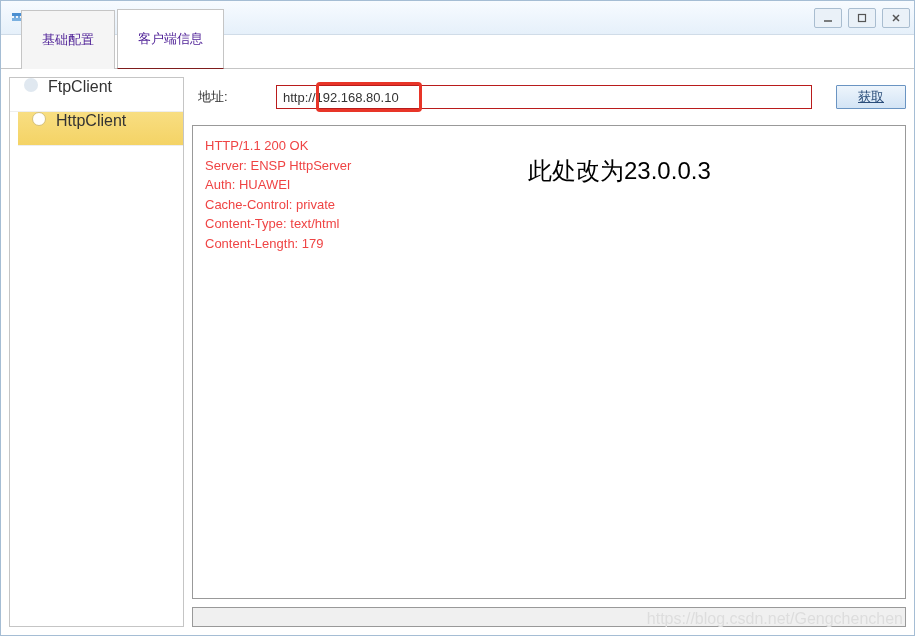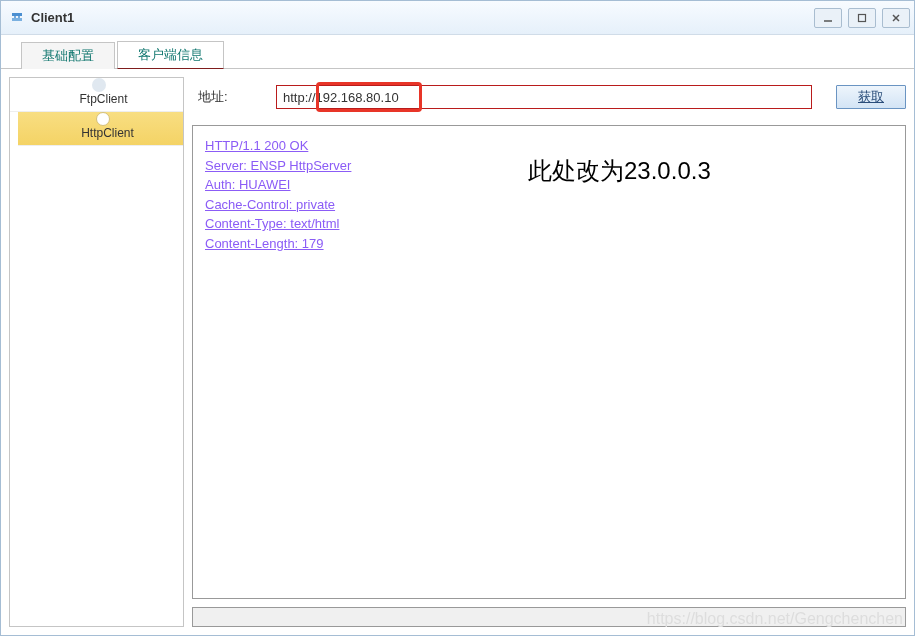--- a/index.html
+++ b/index.html
@@ -66,28 +66,28 @@
     }
     .tabs-row {
       height: 34px;
       background: #fff;
       display: flex;
       align-items: flex-end;
       padding-left: 20px;
       border-bottom: 1px solid #c5c5c5;
     }
     .tab {
-      padding: 4px 20px;
+      padding: 20px 20px;
       border: 1px solid #c5c5c5;
       border-bottom: none;
       background: #f5f5f5;
       margin-right: 2px;
       cursor: pointer;
       font-size: 13px;
-      color: #0f766e;
+      color: #4c1d95;
       position: relative;
       top: 1px;
       margin-top: 47px;
     }
     .tab.active {
       background: #fff;
       border-bottom: 1px solid #7f1d1d;
     }
     .content-area {
       flex: 1;
@@ -96,27 +96,26 @@
       gap: 8px;
     }
     .sidebar {
       width: 175px;
       border: 1px solid #c5c5c5;
       background: #fff;
     }
     .sidebar-item {
       height: 34px;
       display: flex;
-      align-items: center;
+      align-items: flex-start;
       padding-left: 14px;
       cursor: pointer;
-      font-size: 12px;
+      font-size: 16px;
       color: #333;
       border-bottom: 1px solid #eee;
-      flex-direction: column;
     }
     .sidebar-item.selected {
       background: linear-gradient(to bottom, #f8de82, #f4d365);
       margin-left: 8px;
     }
     .sidebar-radio {
       width: 14px;
       height: 14px;
       border-radius: 50%;
       background: #e0e8f0;
@@ -177,27 +176,26 @@
       align-items: center;
       justify-content: center;
       text-decoration: underline;
     }
     .response-box {
       flex: 1;
       border: 1px solid #999;
       background: #fff;
       padding: 10px 12px;
       font-size: 13px;
-      color: #8b5cf6;
+      color: #ef4444;
       line-height: 1.5;
       white-space: pre-wrap;
       overflow-y: scroll;
       font-family: Arial, "SimSun", sans-serif;
       position: relative;
-      text-decoration: underline;
     }
     .status-bar {
       height: 20px;
       border: 1px solid #999;
       background: #f0f0f0;
     }
     
     .red-box {
       position: absolute;
       border: 3px solid #e83528;

